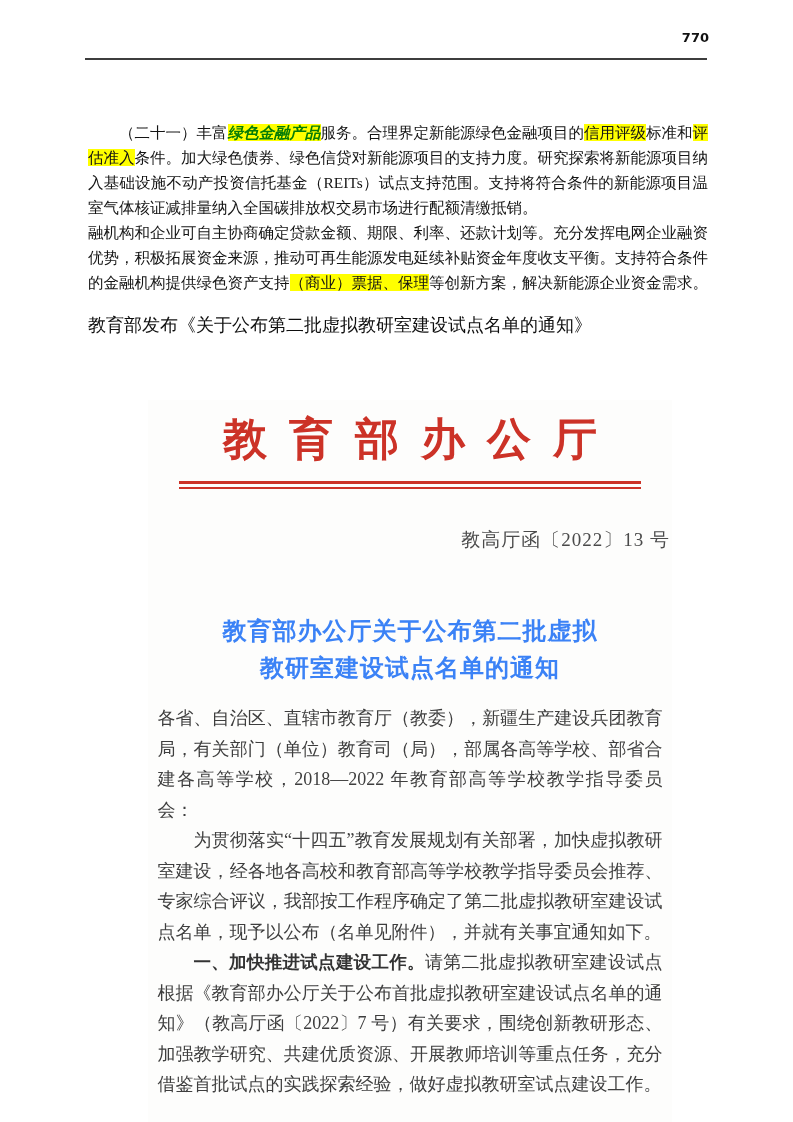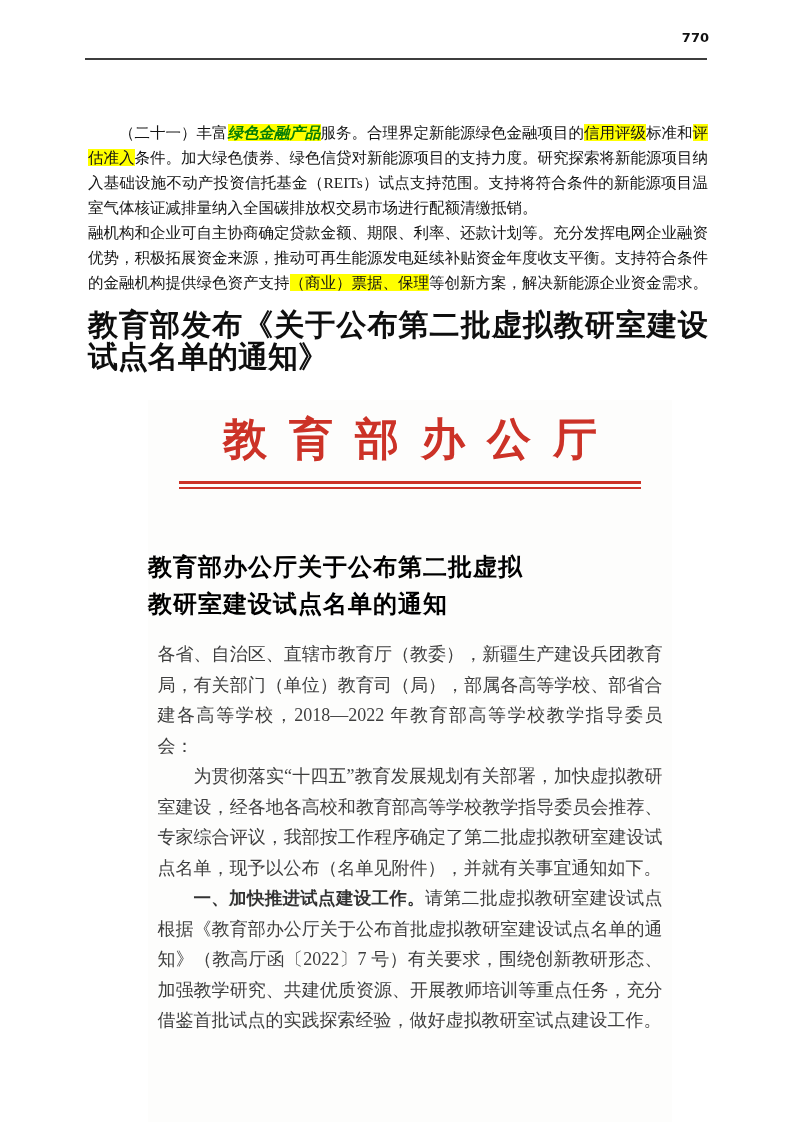--- a/index.html
+++ b/index.html
@@ -25,21 +25,21 @@
     text-align:justify; color:#141414;
   }
   .article .para.indent { text-indent:31px; }
   .hl { background:var(--highlight,#ffff00); }
   .hl-green {
     background:var(--highlight,#ffff00);
     color:var(--green-text,#067d06);
     font-weight:700; font-style:italic;
   }
   .article-heading {
-    margin:14px 0 0 0; font-size:30px; font-weight:700;
+    margin:14px 0 0 0; font-size:18px; font-weight:400;
     line-height:32px; color:#0e0e0e; text-align:justify;
   }
   
   .scan {
     position:absolute; left:148px; top:372px; width:524px; height:748px;
     background:#fdfdfc;
   }
   .letterhead {
     margin-top:10px; text-align:center; white-space:nowrap;
     color:var(--letterhead-red,#cc3227);
@@ -49,22 +49,22 @@
   .red-rule {
     width:462px; height:3px; margin:12px auto 0;
     border-top:3px solid var(--letterhead-red,#cc3227);
     border-bottom:2px solid var(--letterhead-red,#cc3227);
   }
   .doc-number {
     margin-top:38px; text-align:right; padding-right:2px;
     font-size:19px; color:#4a4a4a; letter-spacing:1px;
   }
   .scan-title {
-    margin-top:60px; 
-    font-size:24px; font-weight:700; color:#000000;
+    margin-top:60px; text-align:center;
+    font-size:24px; font-weight:700; color:#3b82f6;
     line-height:37px; letter-spacing:1px;
   }
   .scan-body { margin:16px auto 0; width:505px; }
   .scan-body .para {
     margin:0; font-size:18px; line-height:30.5px;
     text-align:justify; color:#3e3e3e;
   }
   .scan-body .para.indent { text-indent:36px; }
   .bold-lead {
     font-weight:700; color:#333333; font-size:17.5px;
@@ -85,20 +85,21 @@
         <p class="para"><span>融机构和企业可自主协商确定贷款金额、期限、利率、还款计划等。充分发挥电网企业融资优势，积极拓展资金来源，推动可再生能源发电延续补贴资金年度收支平衡。支持符合条件的金融机构提供绿色资产支持</span><span class="hl">（商业）票据、保理</span><span>等创新方案，解决新能源企业资金需求。</span></p>
       </div>
     <h2 class="article-heading">教育部发布《关于公布第二批虚拟教研室建设试点名单的通知》</h2>
   </div>
 
   <div class="scan">
     <div class="letterhead">
       <span>教育部办公厅</span>
     </div>
     <div class="red-rule"></div>
+    <div class="doc-number">教高厅函〔2022〕13 号</div>
     <div class="scan-title">
       <div>教育部办公厅关于公布第二批虚拟</div>
       <div>教研室建设试点名单的通知</div>
     </div>
     <div class="scan-body">
         <p class="para"><span>各省、自治区、直辖市教育厅（教委），新疆生产建设兵团教育局，有关部门（单位）教育司（局），部属各高等学校、部省合建各高等学校，2018—2022 年教育部高等学校教学指导委员会：</span></p>
         <p class="para indent"><span>为贯彻落实“十四五”教育发展规划有关部署，加快虚拟教研室建设，经各地各高校和教育部高等学校教学指导委员会推荐、专家综合评议，我部按工作程序确定了第二批虚拟教研室建设试点名单，现予以公布（名单见附件），并就有关事宜通知如下。</span></p>
         <p class="para indent"><span class="bold-lead">一、加快推进试点建设工作。</span><span>请第二批虚拟教研室建设试点根据《教育部办公厅关于公布首批虚拟教研室建设试点名单的通知》（教高厅函〔2022〕7 号）有关要求，围绕创新教研形态、加强教学研究、共建优质资源、开展教师培训等重点任务，充分借鉴首批试点的实践探索经验，做好虚拟教研室试点建设工作。</span></p>
       </div>
   </div>

